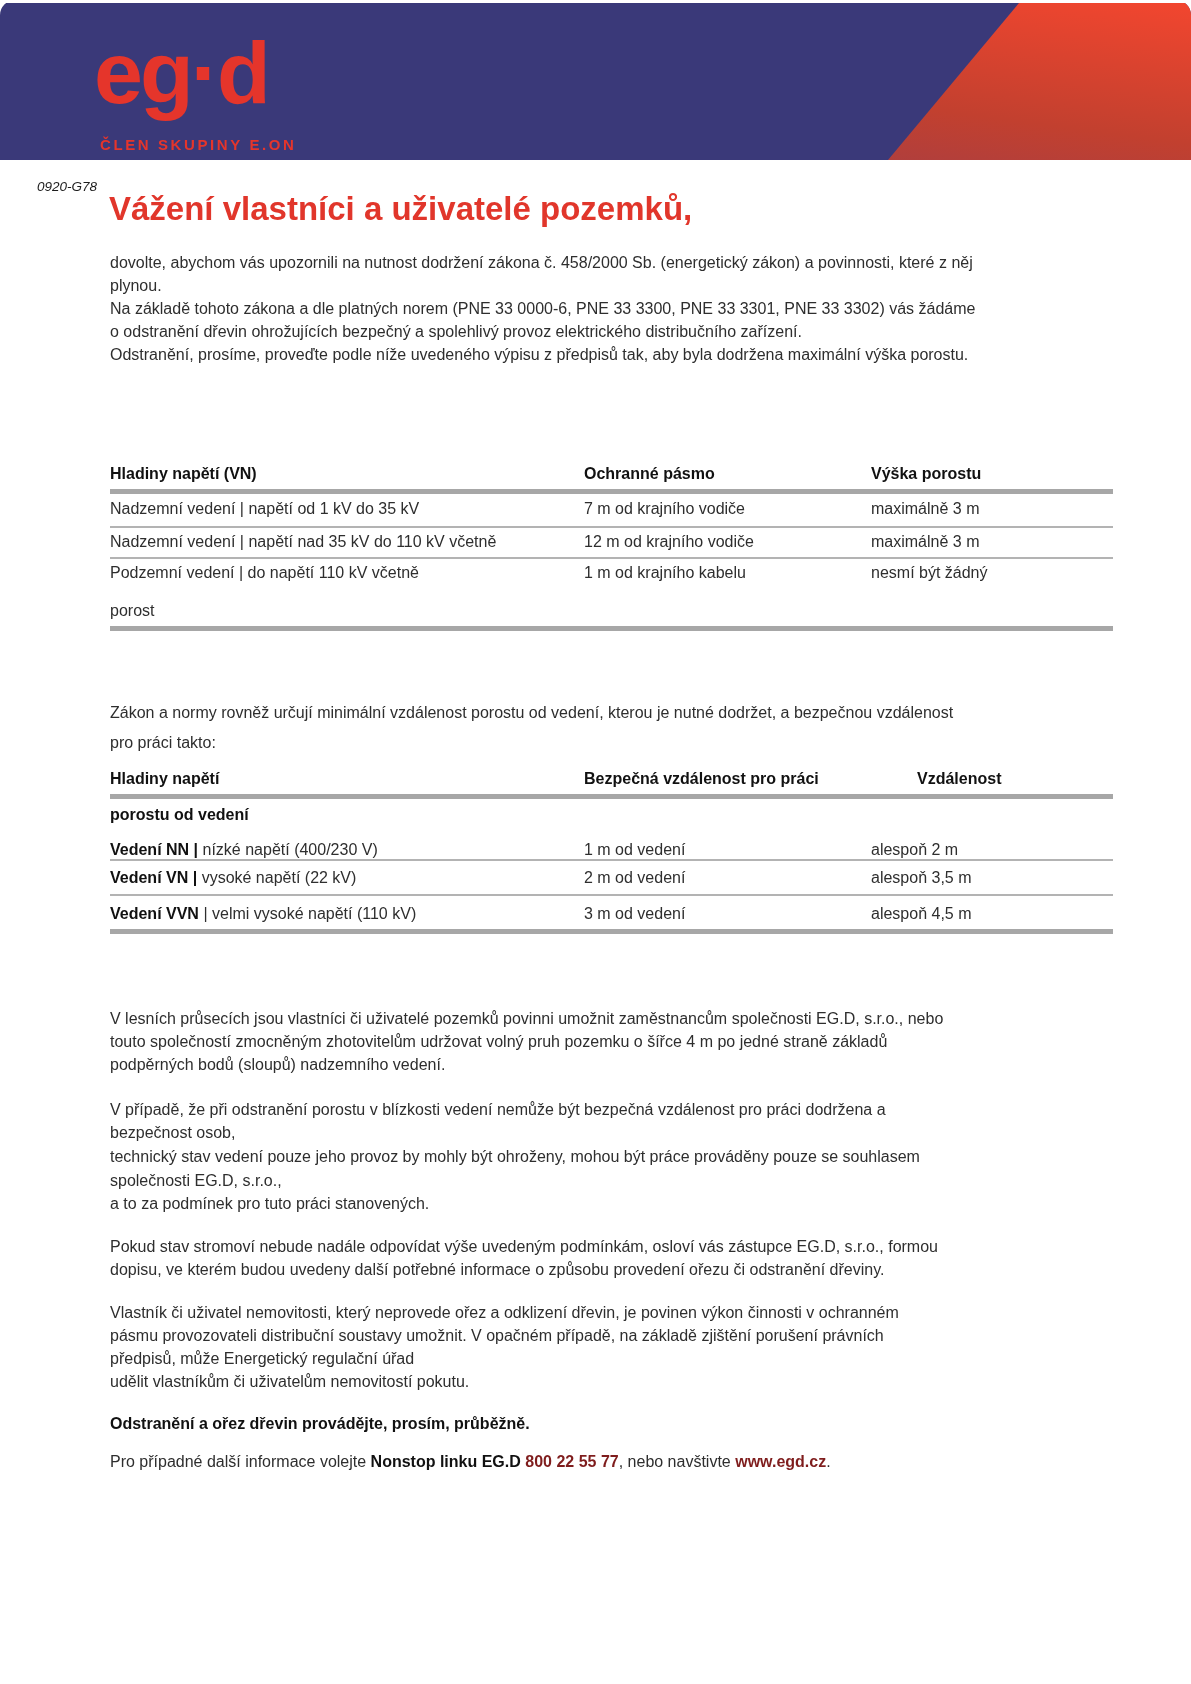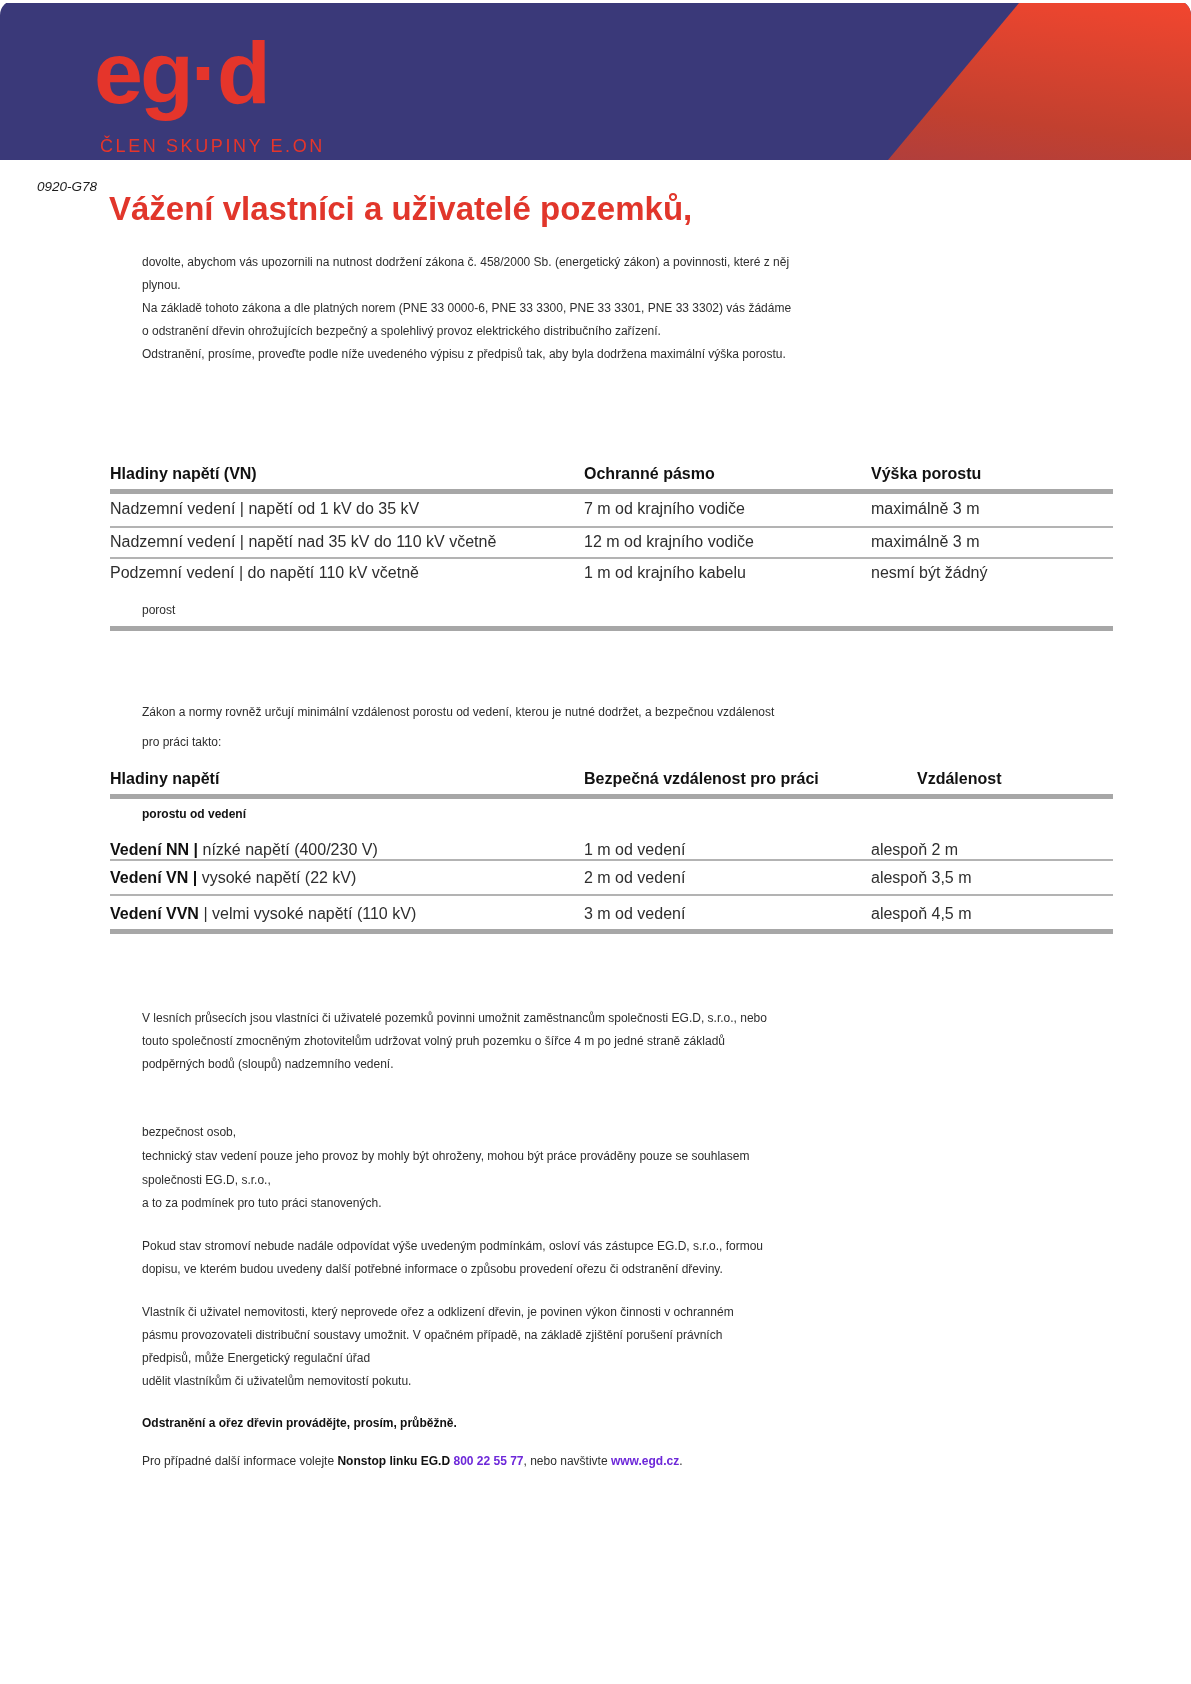--- a/index.html
+++ b/index.html
@@ -13,31 +13,31 @@
     position:absolute;left:0;top:0;width:100%;height:100%;
     background:linear-gradient(to top right,#8c3c58 0%,#c2402f 55%,#f2462f 100%);
     clip-path:polygon(1019px 0, 100% 0, 100% 100%, 888px 100%);
   }
   .logo{
     position:absolute;left:94px;top:24px;color:#e5352b;
     font-size:88px;font-weight:800;letter-spacing:-3px;line-height:1.05;
   }
   .tagline{
     position:absolute;left:100px;top:133px;color:#e5352b;
-    font-size:18px;font-weight:400;letter-spacing:2.6px;white-space:nowrap;
+    font-size:15px;font-weight:700;letter-spacing:2.6px;white-space:nowrap;
   }
   .form-code{position:absolute;left:37px;top:179px;font-style:italic;font-size:13.5px;color:#1c1c1c;}
   .title{
     position:absolute;left:109px;top:190px;margin:0;
     font-size:33px;font-weight:700;color:#e1362b;white-space:nowrap;
   }
   
-  .tl{position:absolute;left:110px;font-size:12px;color:#2e2e2e;white-space:nowrap;line-height:19px;margin-left:32px;}
+  .tl{position:absolute;left:110px;font-size:16px;color:#2e2e2e;white-space:nowrap;line-height:19px;}
   .bold{font-weight:700;color:#111;}
-  .red{color:#6d28d9;font-weight:700;}
+  .red{color:#7f1d1d;font-weight:700;}
   
   .rule{position:absolute;left:110px;width:1003px;}
   .rule.thick{height:5px;background:#a7a7a7;}
   .rule.thin{height:2px;background:#b3b3b3;}
   .trow{position:absolute;left:110px;width:1003px;height:20px;font-size:16px;color:#2e2e2e;white-space:nowrap;}
   .trow .c1{position:absolute;left:0;}
   .trow .c2{position:absolute;left:474px;}
   .trow .c3{position:absolute;left:741px;margin-left:20px;}
   .trow .c3h2{position:absolute;left:807px;}
   .trow.head{font-weight:700;color:#111;}
@@ -122,20 +122,21 @@
     <span class="c1"><span class="bold">Vedení VVN</span> <span>| velmi vysoké napětí (110 kV)</span></span>
     <span class="c2">3 m od vedení</span>
     <span class="c3">alespoň 4,5 m</span>
   </div>
   <div class="rule thick" style="top:929px"></div>
 
   <div class="tl" style="top:1009px">V lesních průsecích jsou vlastníci či uživatelé pozemků povinni umožnit zaměstnancům společnosti EG.D, s.r.o., nebo</div>
   <div class="tl" style="top:1032px">touto společností zmocněným zhotovitelům udržovat volný pruh pozemku o šířce 4 m po jedné straně základů</div>
   <div class="tl" style="top:1055px">podpěrných bodů (sloupů) nadzemního vedení.</div>
 
+  <div class="tl" style="top:1100px">V případě, že při odstranění porostu v blízkosti vedení nemůže být bezpečná vzdálenost pro práci dodržena a</div>
   <div class="tl" style="top:1123px">bezpečnost osob,</div>
   <div class="tl" style="top:1147px">technický stav vedení pouze jeho provoz by mohly být ohroženy, mohou být práce prováděny pouze se souhlasem</div>
   <div class="tl" style="top:1171px">společnosti EG.D, s.r.o.,</div>
   <div class="tl" style="top:1194px">a to za podmínek pro tuto práci stanovených.</div>
 
   <div class="tl" style="top:1237px">Pokud stav stromoví nebude nadále odpovídat výše uvedeným podmínkám, osloví vás zástupce EG.D, s.r.o., formou</div>
   <div class="tl" style="top:1260px">dopisu, ve kterém budou uvedeny další potřebné informace o způsobu provedení ořezu či odstranění dřeviny.</div>
 
   <div class="tl" style="top:1326px">pásmu provozovateli distribuční soustavy umožnit. V opačném případě, na základě zjištění porušení právních</div>
   <div class="tl" style="top:1303px">Vlastník či uživatel nemovitosti, který neprovede ořez a odklizení dřevin, je povinen výkon činnosti v ochranném</div>

